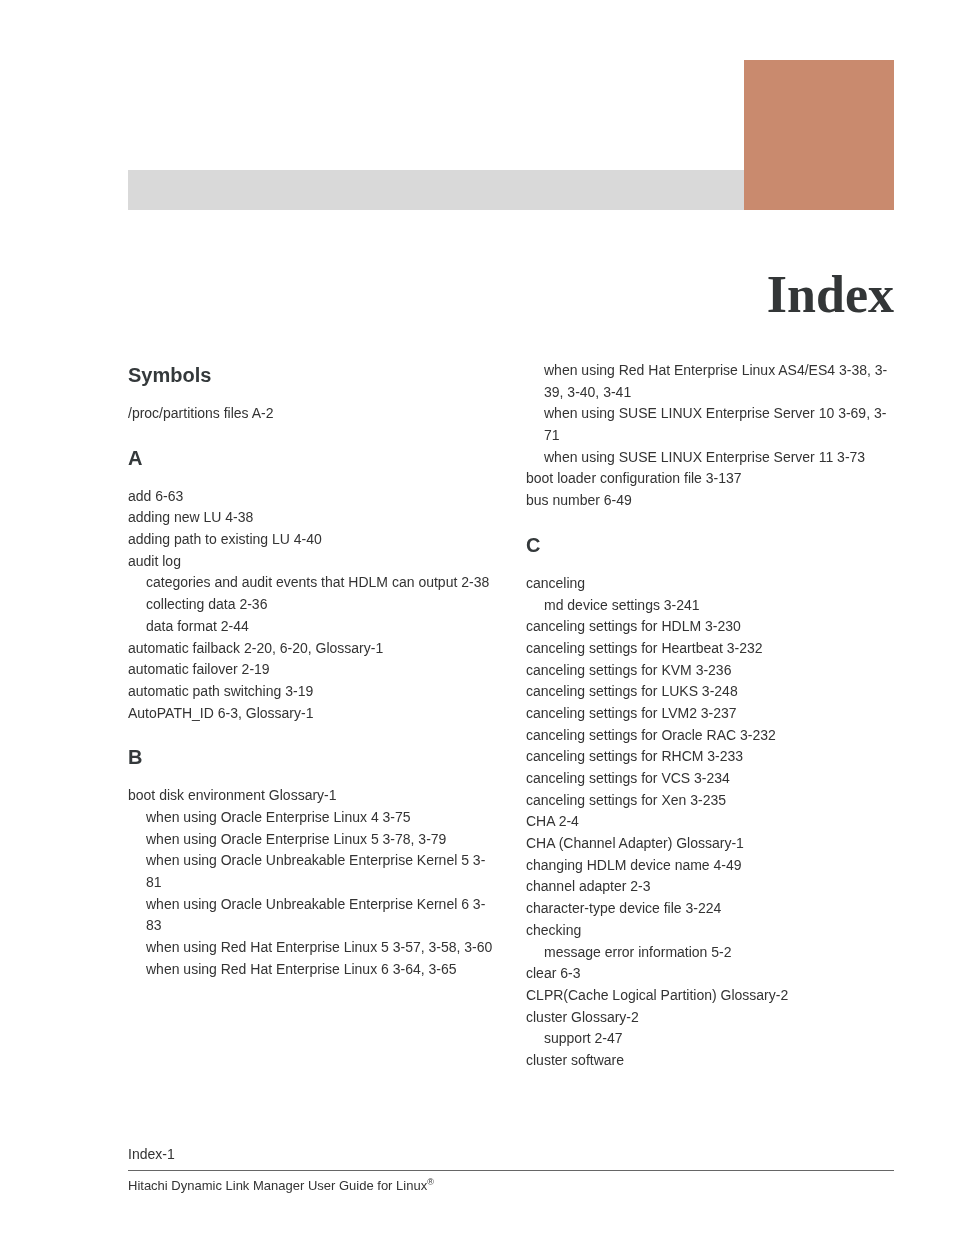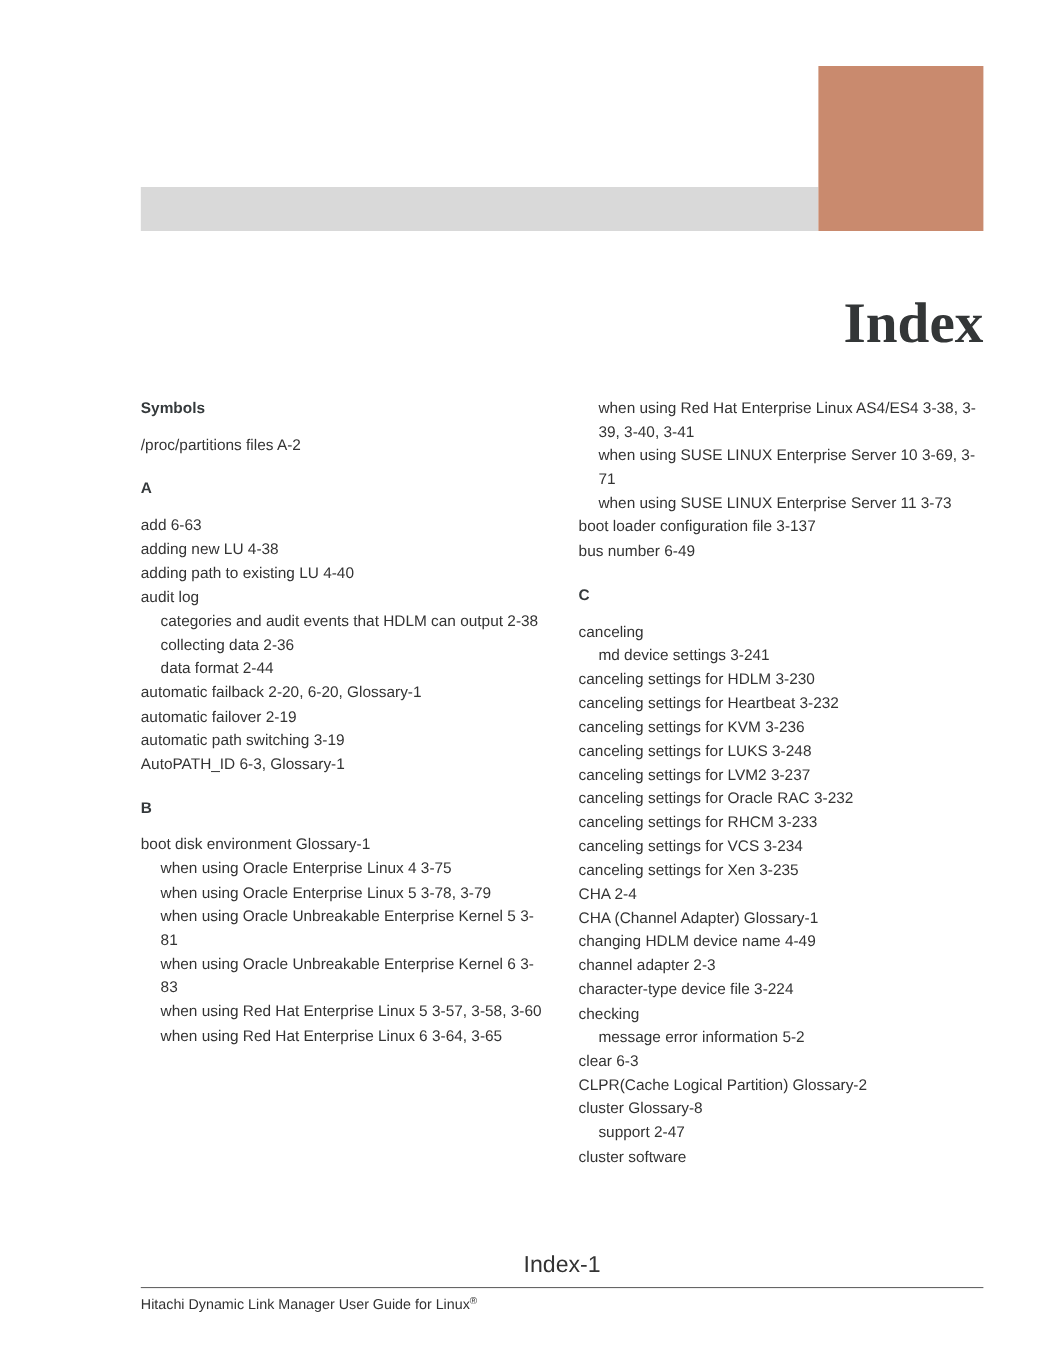--- a/index.html
+++ b/index.html
@@ -47,41 +47,41 @@
     display: flex;
     gap: 30px;
   }
   .col {
     flex: 1;
     font-size: 14px;
     line-height: 1.55;
   }
   .section-heading {
     font-weight: bold;
-    font-size: 14px;
+    font-size: 20px;
     color: #34393b;
     margin-top: 18px;
     margin-bottom: 12px;
   }
   .section-heading:first-child { margin-top: 0; }
   .entry { }
   .sub { padding-left: 18px; }
   .footer {
     position: absolute;
     bottom: 42px;
     left: 128px;
     right: 60px;
   }
   .footer-line {
     border-top: 1px solid #666;
     margin-bottom: 6px;
   }
   .page-num {
-    text-align: center;
-    font-size: 21px;
+    text-align: left;
+    font-size: 14px;
     margin-bottom: 8px;
   }
   .footer-title {
     text-align: left;
     font-size: 13px;
   }
   sup { font-size: 0.7em; }
 </style>
 </head>
 <body>
@@ -142,21 +142,21 @@
     <div class="entry">canceling settings for Xen    3-235</div>
     <div class="entry">CHA    2-4</div>
     <div class="entry">CHA (Channel Adapter)    Glossary-1</div>
     <div class="entry">changing HDLM device name    4-49</div>
     <div class="entry">channel adapter    2-3</div>
     <div class="entry">character-type device file    3-224</div>
     <div class="entry">checking</div>
     <div class="entry sub">message error information    5-2</div>
     <div class="entry">clear    6-3</div>
     <div class="entry">CLPR(Cache Logical Partition)    Glossary-2</div>
-    <div class="entry">cluster    Glossary-8</div>
+    <div class="entry">cluster    Glossary-2</div>
     <div class="entry sub">support    2-47</div>
     <div class="entry">cluster software</div>
   </div>
 </div>
 
 <div class="footer">
   <div class="page-num">Index-1</div>
   <div class="footer-line"></div>
   <div class="footer-title">
     <span>Hitachi Dynamic Link Manager User Guide for Linux</span><sup>®</sup>

